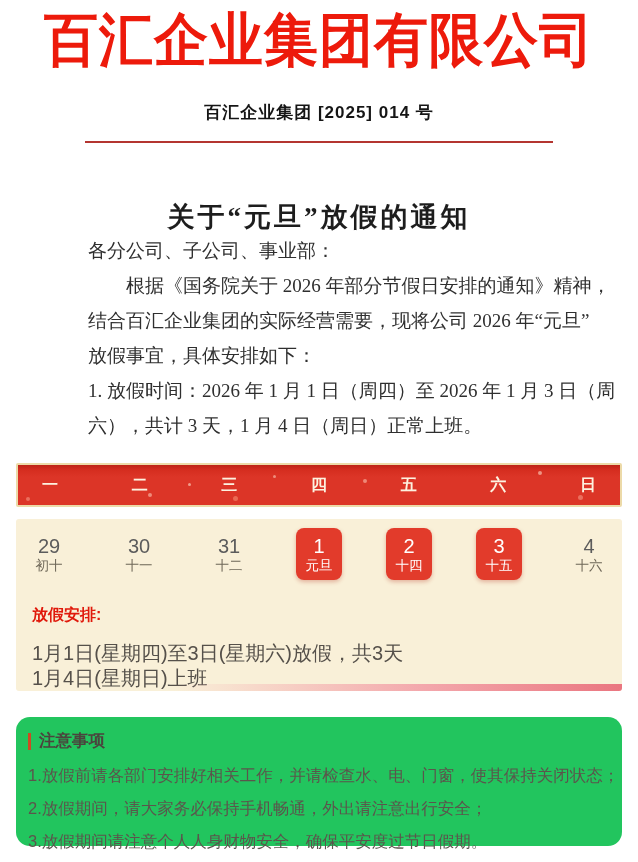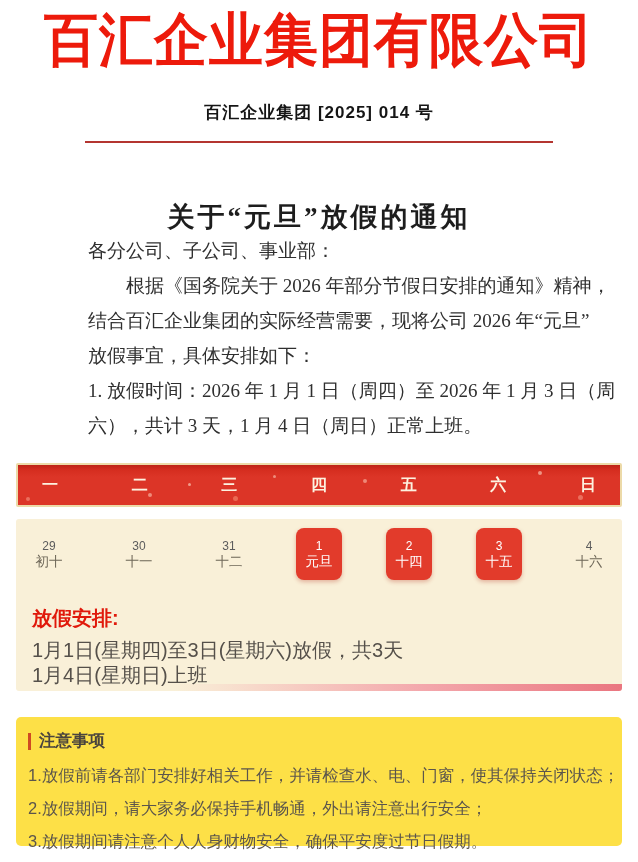--- a/index.html
+++ b/index.html
@@ -64,39 +64,39 @@
     background:#f9f0d8;border-radius:3px;
   }
   .days-row{
     position:absolute;top:9px;left:10px;right:10px;
     display:flex;justify-content:space-between;
   }
   .day{
     width:46px;height:52px;display:flex;flex-direction:column;
     align-items:center;justify-content:center;gap:3px;
   }
-  .day .num{font-size:12px;color:#5c5c5c;line-height:1;}
+  .day .num{font-size:20px;color:#5c5c5c;line-height:1;}
   .day .lunar{font-size:13.5px;color:#6e6758;line-height:1;}
   .day.highlight{
     background:#e23b2b;border-radius:8px;
     box-shadow:0 2px 4px rgba(176,38,20,.30);
   }
   .day.highlight .num,.day.highlight .lunar{color:#ffffff;}
   .arrangement{position:absolute;top:86px;left:16px;right:16px;}
-  .arr-heading{font-size:20px;font-weight:bold;color:#e0190b;margin-bottom:6px;}
+  .arr-heading{font-size:16px;font-weight:bold;color:#e0190b;margin-bottom:15px;}
   .arr-line{font-size:20px;color:#55504a;line-height:25px;}
   .pink-strip{
     position:absolute;bottom:0;left:0;right:0;height:7px;
     border-radius:0 0 3px 3px;
     background:linear-gradient(90deg,rgba(243,166,171,0) 0%,rgba(243,166,171,0) 26%,#f3a6ab 68%,#ea7680 100%);
   }
   
   .notes-panel{
     position:absolute;top:717px;left:16px;width:606px;height:129px;
-    box-sizing:border-box;background:#fde047;border-radius:5px;
+    box-sizing:border-box;background:#22c55e;border-radius:14px;
     padding:13px 16px 0 12px;
   }
   .notes-heading{display:flex;align-items:center;gap:8px;}
   .notes-bar{width:3px;height:17px;background:#cf4a22;}
   .notes-heading-text{font-size:16.5px;font-weight:bold;color:#4a443d;}
   .note-item{font-size:16.5px;color:#5b554c;margin-top:13px;line-height:20px;white-space:nowrap;}
 </style>
 </head>
 <body>
 

